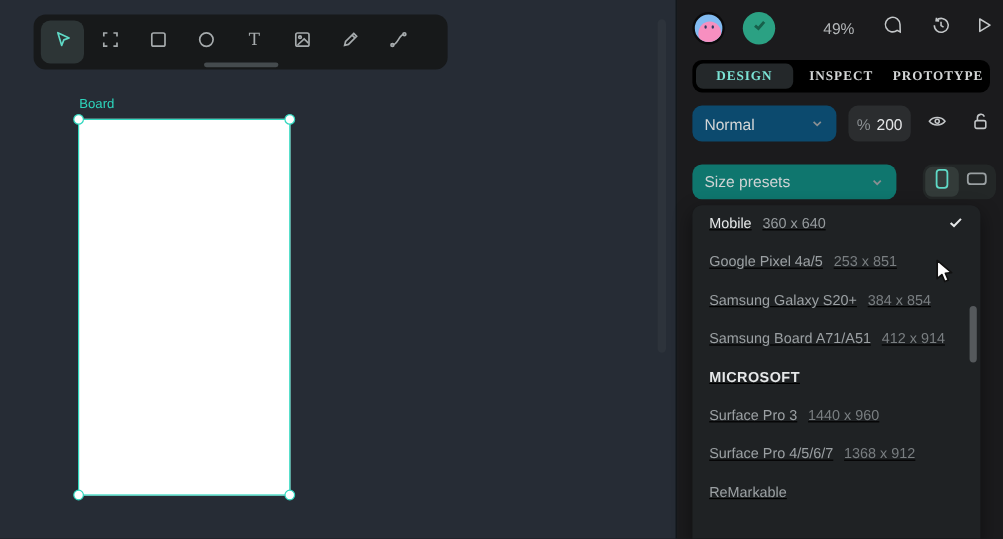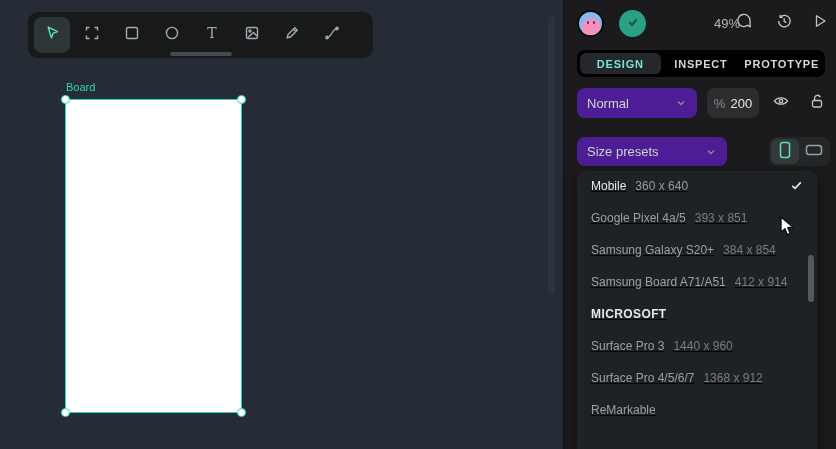--- a/index.html
+++ b/index.html
@@ -42,51 +42,51 @@
   .panel-header { position:absolute; left:0; top:0; width:100%; height:48px; }
   .avatar { position:absolute; left:12px; top:10px; width:27px; height:27px;
     border-radius:50%; background:#82bbf1; border:2px solid #0b0b0c; overflow:hidden; }
   .avatar .blob { position:absolute; left:3px; top:6px; width:19px; height:20px;
     border-radius:50%; background:#f78fc0; }
   .avatar .eye { position:absolute; width:2px; height:3px; border-radius:50%; background:#343b63; top:9px; }
   .avatar .eye.l { left:8px; } .avatar .eye.r { left:14px; }
   .check-btn { position:absolute; left:54px; top:10px; width:27px; height:27px;
     border-radius:50%; background:#2ba183; display:flex; align-items:center; justify-content:center; }
   .check-btn svg { stroke:#17604b; stroke-width:2.4; fill:none; }
-  .zoom-level { position:absolute; left:121px; top:16px; font-size:13px; color:#b3b6b8;margin-left:28px; }
+  .zoom-level { position:absolute; left:121px; top:16px; font-size:13px; color:#b3b6b8; }
   .hicon { position:absolute; top:13px; width:20px; height:20px; display:flex;
     align-items:center; justify-content:center; }
   .hicon svg { stroke:#c3c6c8; fill:none; stroke-width:1.3; }
   .hicon.bubble { left:169px; } .hicon.history { left:209px; } .hicon.play { left:245px; }
 
   .tabs { position:absolute; left:12px; top:50px; width:248px; height:27px;
     background:#000000; border-radius:8px; display:flex; align-items:center; padding:3px; }
   .tab { flex:1; height:21px; display:flex; align-items:center; justify-content:center;
-    font-size:11px; letter-spacing:.8px; color:#d4d6d7; font-weight:600; border-radius:6px; }
+    font-size:11px; letter-spacing:.8px; color:#d4d6d7; font-weight:600; border-radius:6px;font-family:Liberation Serif, serif; }
   .tab.active { background:#24282a; color:#7be3d5; }
 
   .row-blend { position:absolute; left:12px; top:88px; width:248px; height:30px; }
-  .select { background:#4c1d95; border-radius:8px; display:flex; align-items:center;
+  .select { background:#0c4a6e; border-radius:8px; display:flex; align-items:center;
     font-size:13px; color:#d4d6d7; padding:0 10px; }
   .blend-select { position:absolute; left:0; top:0; width:120px; height:30px; }
   .select .chev { margin-left:auto; }
   .chev svg { stroke:#8a8f92; fill:none; stroke-width:1.4; display:block; }
   .opacity-box { position:absolute; left:130px; top:0; width:52px; height:30px;
     background:#2b2d2f; border-radius:8px; display:flex; align-items:center;
     justify-content:center; gap:5px; font-size:13px; }
   .opacity-box .sym { color:#8a8f92; }
   .opacity-box .val { color:#e4e6e7; }
   .sicon { position:absolute; top:5px; width:20px; height:20px; display:flex;
     align-items:center; justify-content:center; }
   .sicon svg { stroke:#c3c6c8; fill:none; stroke-width:1.3; }
   .sicon.eye { left:194px; } .sicon.lock { left:230px; }
 
   .row-presets { position:absolute; left:12px; top:137px; width:248px; height:29px; }
-  .presets-select { position:absolute; left:0; top:0; width:150px; height:29px;
-    background:#4c1d95; color:#cfd3d4; }
+  .presets-select { position:absolute; left:0; top:0; width:170px; height:29px;
+    background:#0f766e; color:#cfd3d4; }
   .orient-group { position:absolute; left:192px; top:0; width:61px; height:29px;
     background:#232727; border-radius:8px; display:flex; padding:2px; gap:2px; }
   .orient-btn { flex:1; border-radius:6px; display:flex; align-items:center; justify-content:center; }
   .orient-btn.selected { background:#333b39; }
   .orient-btn svg { fill:none; stroke:#9aa0a2; stroke-width:1.5; }
   .orient-btn.selected svg { stroke:#5fd9c6; }
 
   
   .dropdown { position:absolute; left:12px; top:171px; width:240px; height:278px;
     background:#1f2224; border-radius:8px 8px 0 0; box-shadow:0 6px 16px rgba(0,0,0,.45);
@@ -268,21 +268,21 @@
     <span class="name">Mobile</span>
     <span class="dims">360 x 640</span>
     <span class="mcheck">
               <svg width="13" height="13" viewBox="0 0 13 13">
                 <path d="M2.2 6.8 L5 9.4 L10.8 3.4"></path>
               </svg>
             </span>
   </div>
           <div class="menu-item">
     <span class="name">Google Pixel 4a/5</span>
-    <span class="dims">393 x 851</span>
+    <span class="dims">253 x 851</span>
 
   </div>
           <div class="menu-item">
     <span class="name">Samsung Galaxy S20+</span>
     <span class="dims">384 x 854</span>
 
   </div>
           <div class="menu-item">
     <span class="name">Samsung Board A71/A51</span>
     <span class="dims">412 x 914</span>

